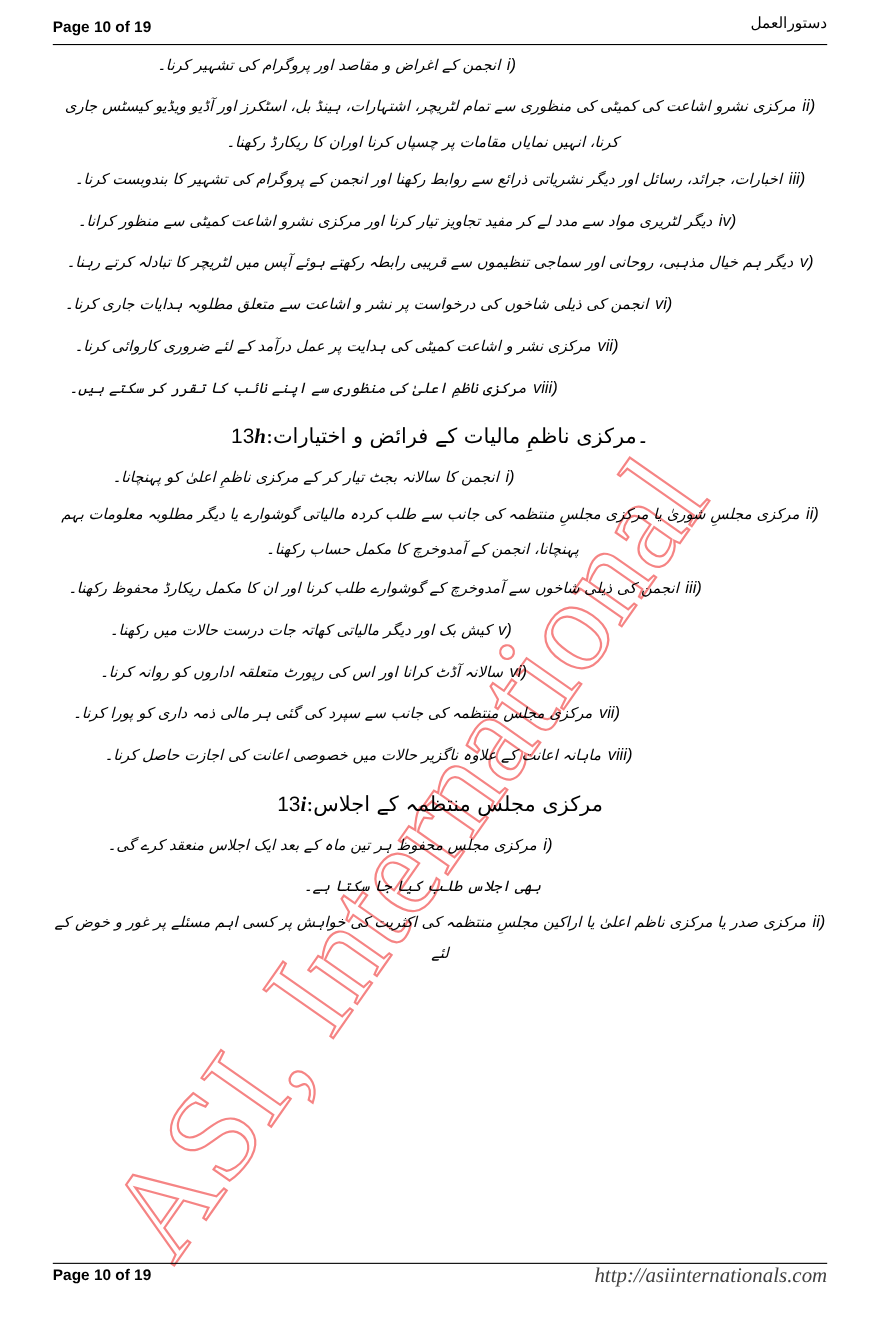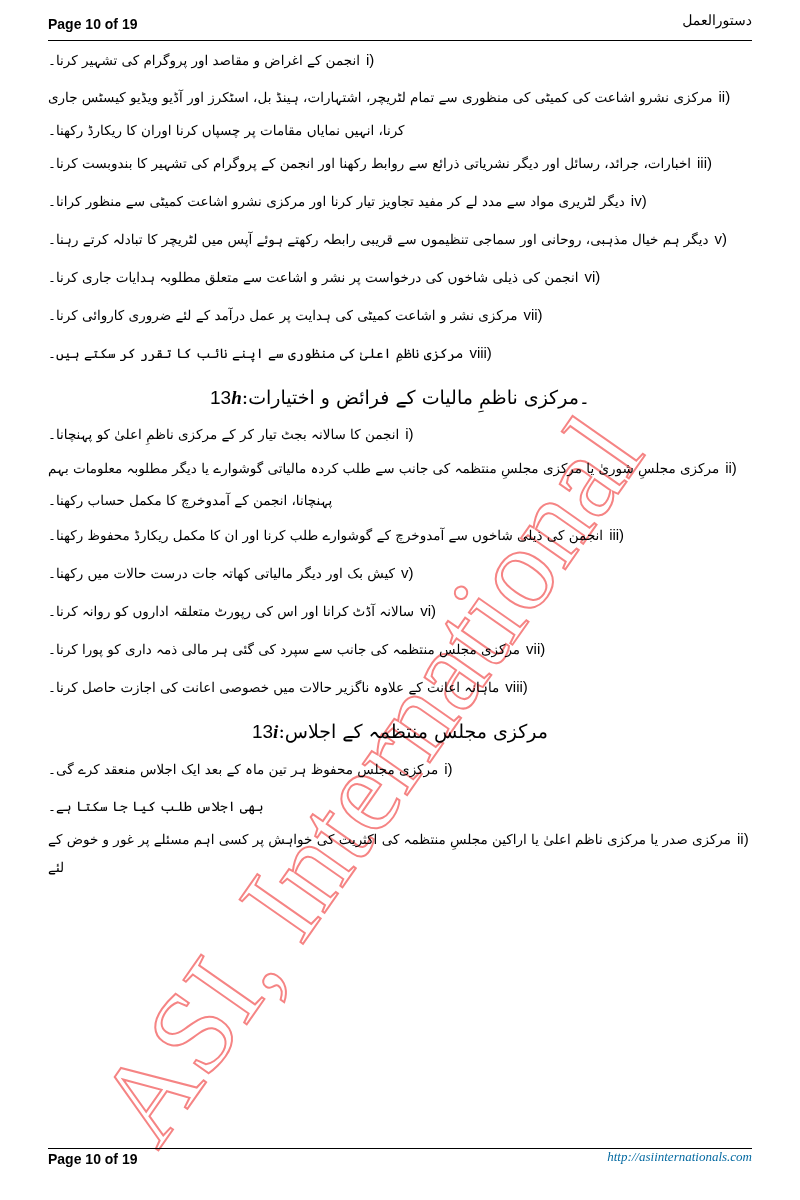--- a/index.html
+++ b/index.html
@@ -2,23 +2,23 @@
 <html><head>
 <meta charset="utf-8">
 <style>
   html, body { margin:0; padding:0; background:#ffffff; }
   body { width:800px; height:1200px; position:relative; overflow:hidden; font-family:"DejaVu Sans", sans-serif; color:#000; }
   .header { position:absolute; left:48px; right:48px; top:10px; height:30px; border-bottom:1.5px solid #000; }
   .header .pageno { position:absolute; left:0; top:6px; font-family:"Liberation Sans", sans-serif; font-weight:bold; font-size:14px; }
   .header .doctitle { position:absolute; right:0; top:2px; font-family:"DejaVu Serif", serif; font-size:14px; direction:rtl; }
   .footer { position:absolute; left:48px; right:48px; top:1148px; height:30px; border-top:1.5px solid #000; }
   .footer .pageno { position:absolute; left:0; top:2px; font-family:"Liberation Sans", sans-serif; font-weight:bold; font-size:14px; }
-  .footer .url { position:absolute; right:0; top:0px; font-family:"Liberation Serif", serif; font-style:italic; font-size:13px; color:#0369a1; }
+  .footer .url { position:absolute; right:0; top:0px; font-family:"Liberation Serif", serif; font-style:italic; font-size:19px; color:#404040; }
   .content { position:absolute; left:48px; right:48px; top:46px; direction:rtl; }
-  .item { position:relative; font-family:"DejaVu Serif", serif; font-size:13.5px; line-height:20px; text-align:left; }
+  .item { position:relative; font-family:"DejaVu Serif", serif; font-size:13.5px; line-height:20px; text-align:center;font-style:italic; }
   .item .num { font-family:"Liberation Sans", sans-serif; font-size:15px; direction:ltr; unicode-bidi:isolate; margin-left:6px; }
   .item .text { display:inline; }
   .cont { padding-right:30px; }
   .heading { font-family:"DejaVu Serif", serif; font-size:19px; text-align:center; direction:rtl; }
   .heading .hn { font-family:"Liberation Sans", sans-serif; font-size:19px; direction:ltr; unicode-bidi:isolate; }
   .heading .hn i { font-family:"Liberation Serif", serif; font-weight:bold; }
   .intro { font-family:"DejaVu Serif", serif; font-size:13.5px; text-align:right; }
   .watermark { position:absolute; left:40px; top:560px; font-family:"Liberation Serif", serif; font-size:118px; color:transparent; -webkit-text-stroke:2px #ee2020; opacity:0.55; transform:rotate(-55deg); transform-origin:left top; white-space:nowrap; pointer-events:none; top:1090px; left:70px; }
 </style>
 </head>

